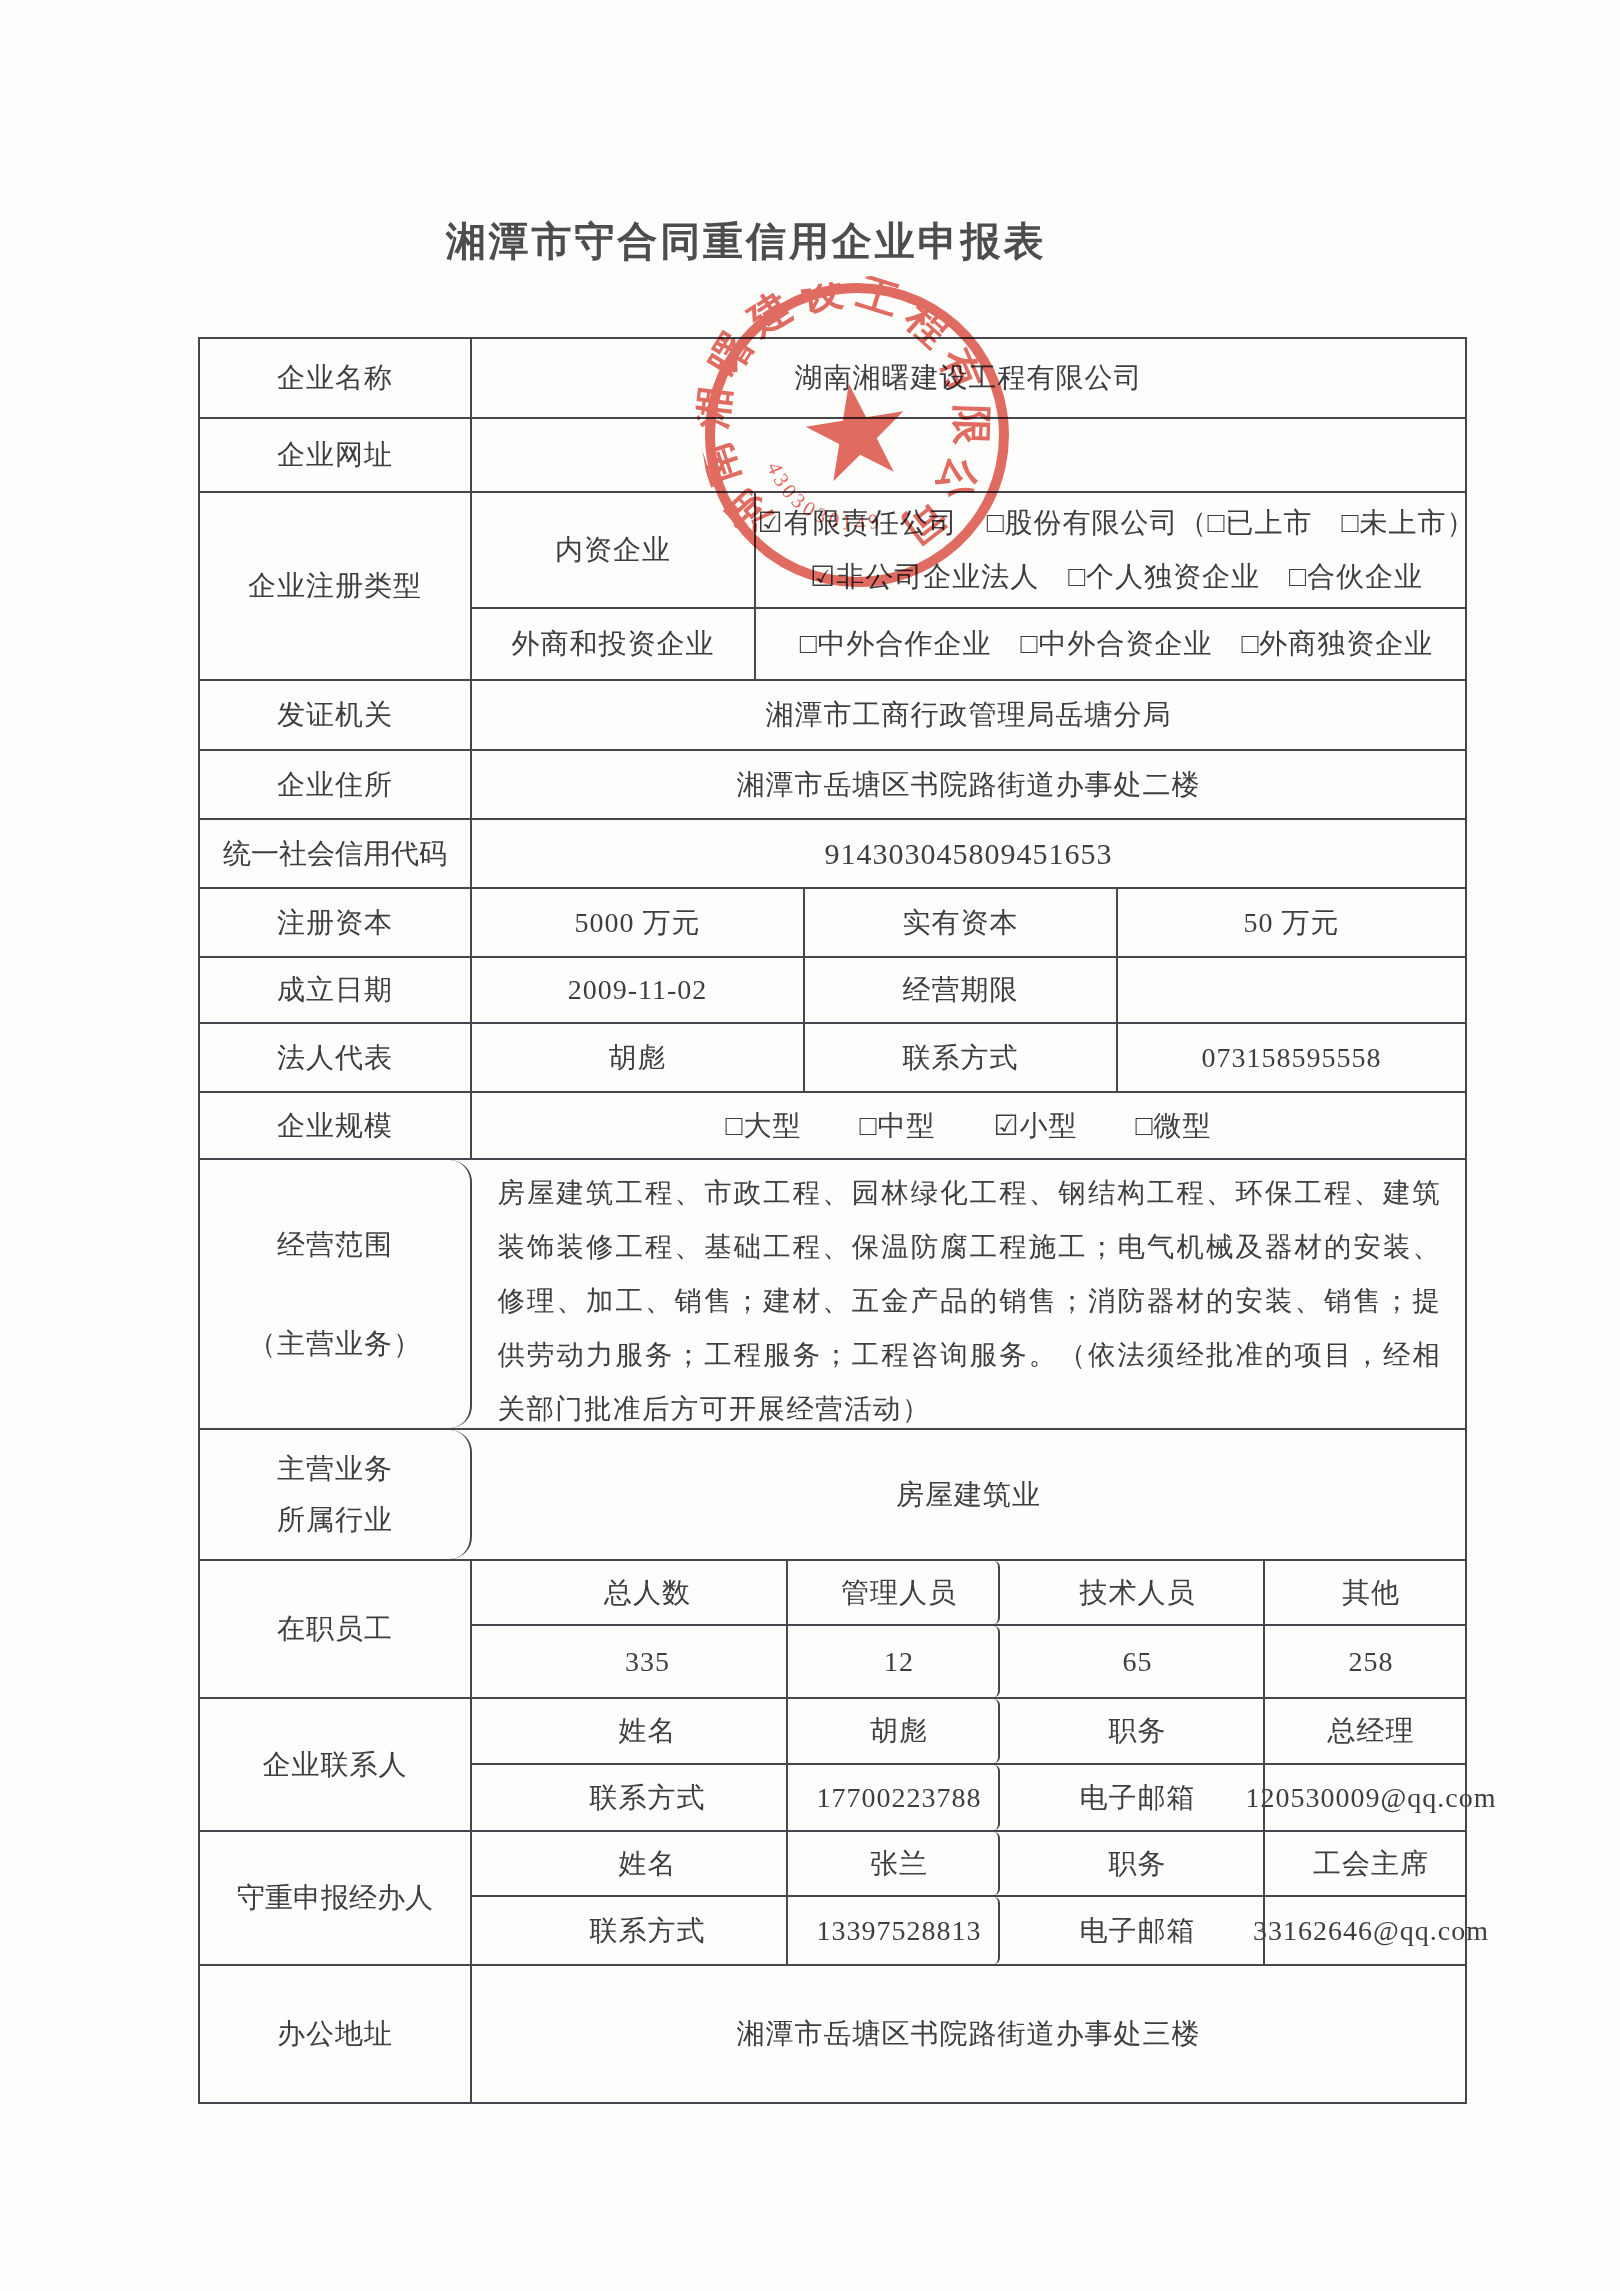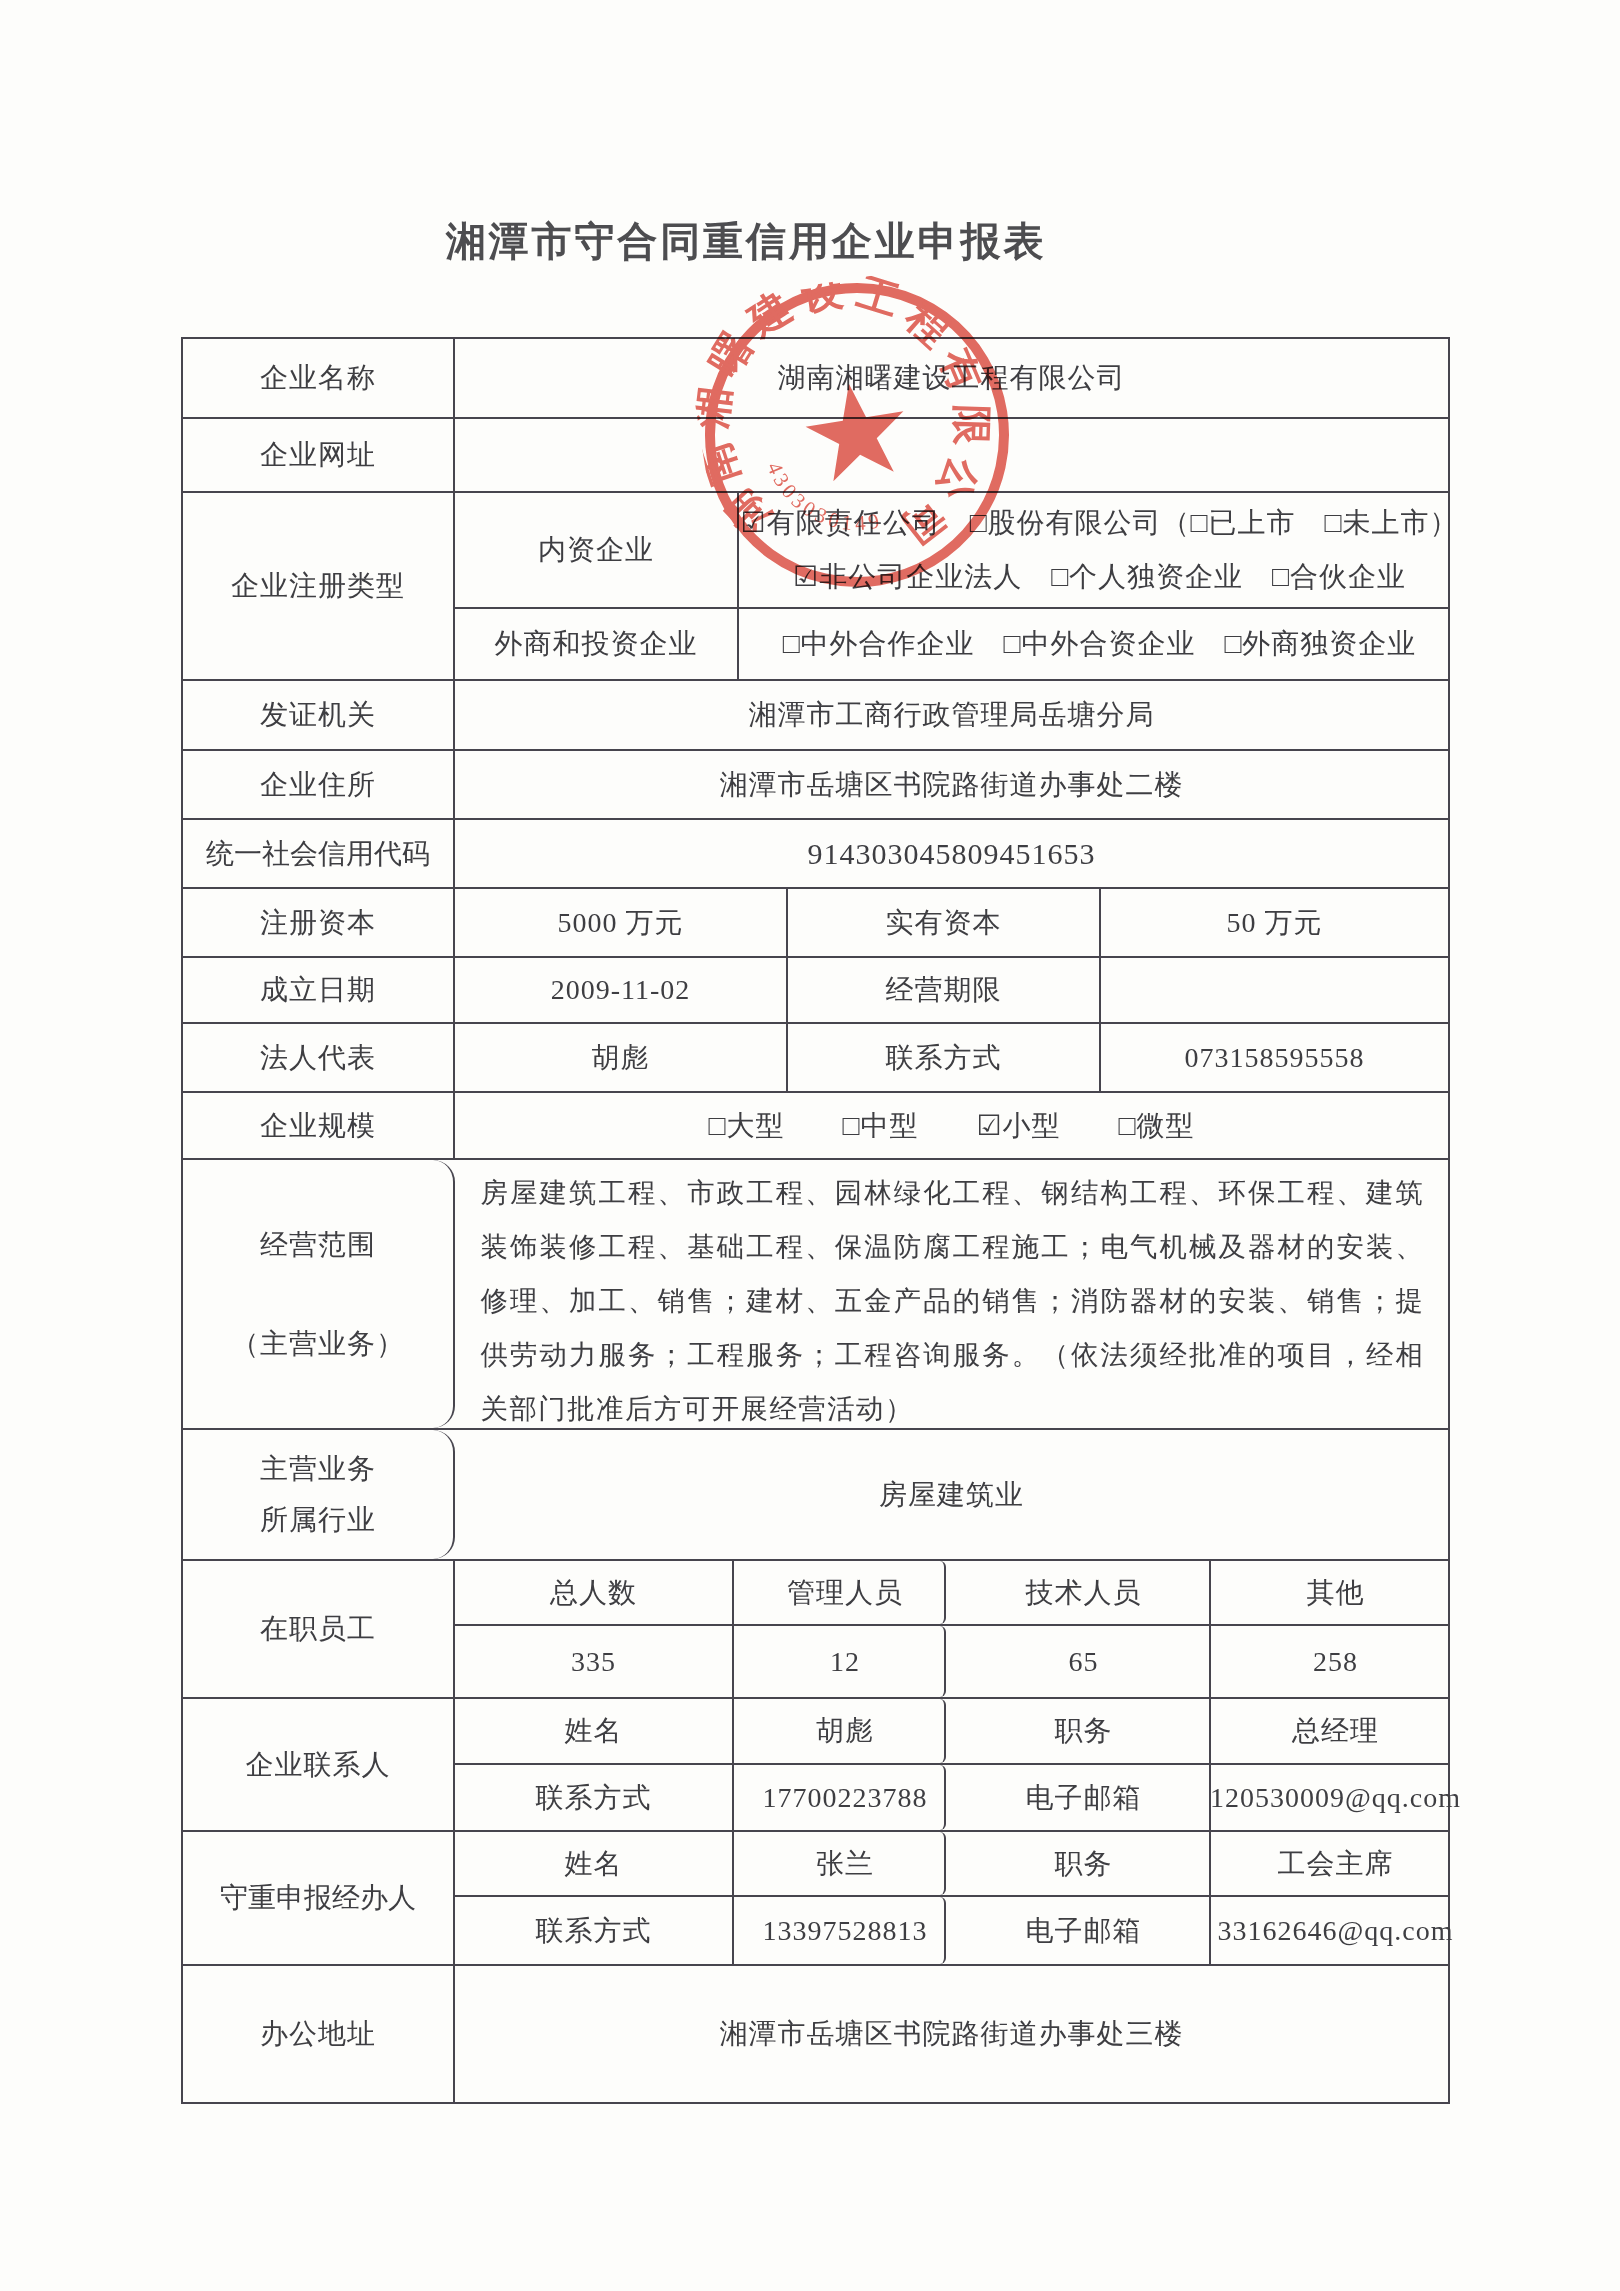--- a/index.html
+++ b/index.html
@@ -19,21 +19,21 @@
     transform:translateX(-64px);
     font-family:"Liberation Sans", sans-serif;
     font-size:40px;
     font-weight:600;
     letter-spacing:2.9px;
     color:#4d4d50;
     margin:0;
   }
   .tbl{
     position:absolute;
-    left:181px;top:337px;
+    left:198px;top:337px;
     width:1269px;
     border:2px solid #47454e;
     box-sizing:border-box;
   }
   .row{display:flex;border-bottom:2px solid #47454e;box-sizing:border-box;}
   .row:last-child{border-bottom:none;}
   .cell{
     box-sizing:border-box;
     border-right:2px solid #47454e;
     display:flex;align-items:center;justify-content:center;
@@ -44,21 +44,21 @@
   }
   .cell:last-child{border-right:none;}
   .c-label{width:272px;flex:none;}
   .c-rest{flex:1;}
   .group{flex:1;display:flex;flex-direction:column;min-width:0;border-right:none;}
   .srow{display:flex;border-bottom:2px solid #47454e;box-sizing:border-box;gap:12px;}
   .srow:last-child{border-bottom:none;}
   .c-sub{width:284px;flex:none;}
   .c-v1{width:333px;flex:none;}
   .c-l2{width:313px;flex:none;}
-  .c-q1{width:279px;flex:none;}
+  .c-q1{width:279px;flex:none;margin-left:37px;}
   .c-q2{width:200px;flex:none;border-radius:6px;}
   .c-q3{width:253px;flex:none;}
   .opts{flex:1;flex-direction:column;justify-content:center;gap:15.7px;}
   .opt-line{display:block;white-space:pre;}
   .two-line{flex-direction:column;justify-content:center;border-radius:22px;}
   .gap-lg{gap:61px;}
   .gap-sm{gap:13.7px;}
   .scope-text{
     display:block;
     text-align:justify;

